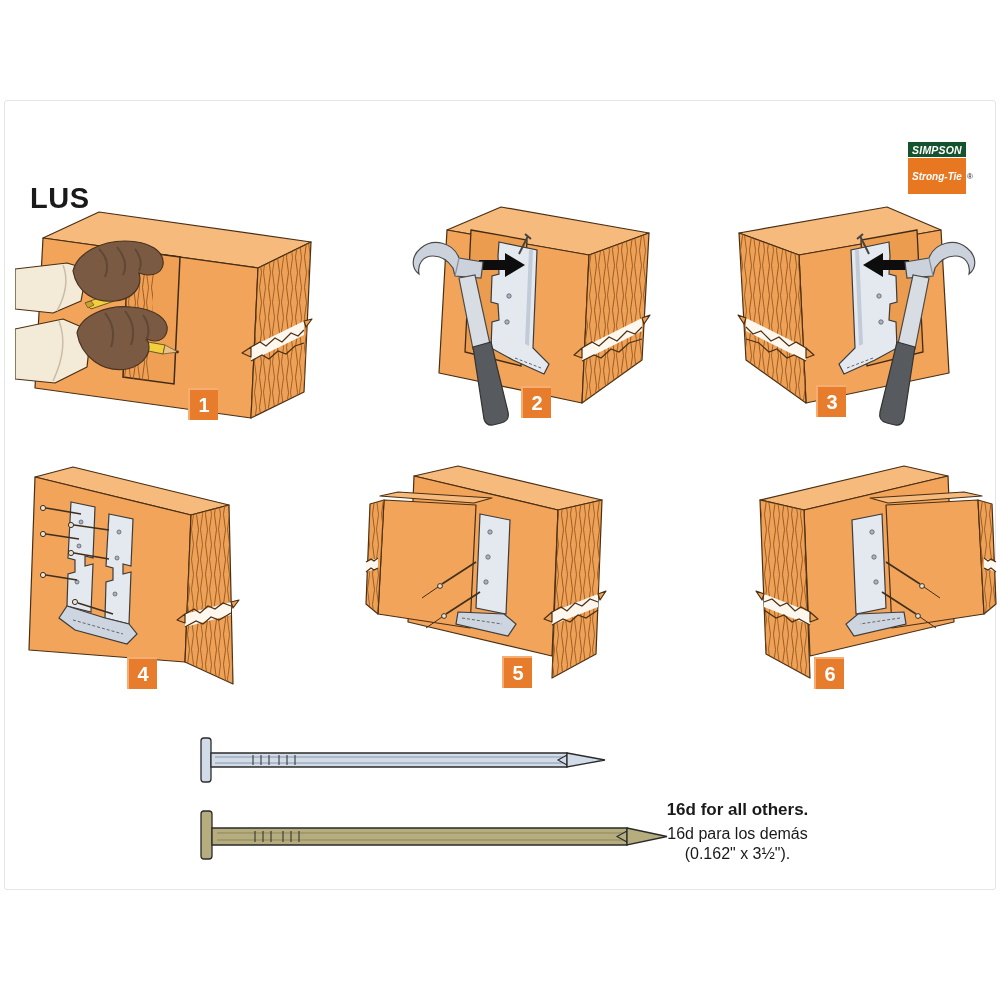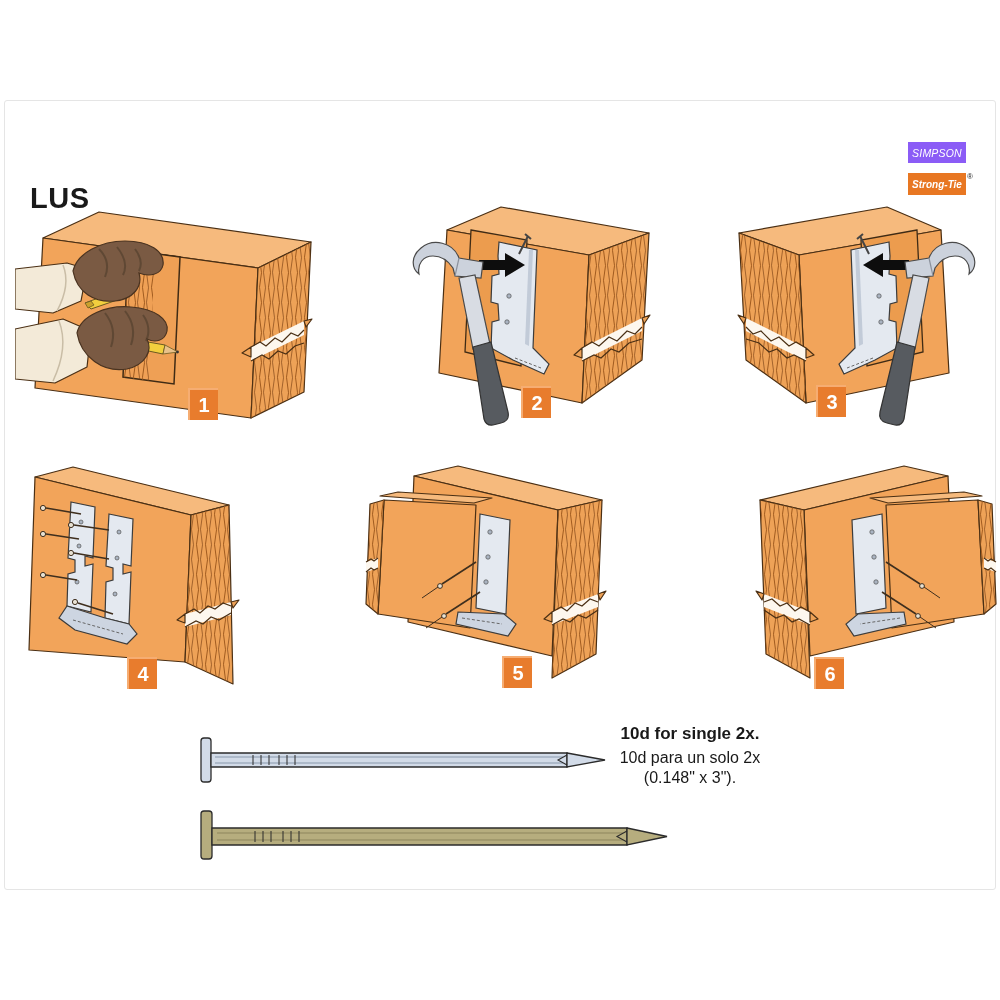--- a/index.html
+++ b/index.html
@@ -1,23 +1,23 @@
 <!DOCTYPE html>
 <html><head>
 <meta charset="utf-8">
 <style>
   html,body{margin:0;padding:0;background:#fff;}
   #page{position:relative;width:1000px;height:1000px;background:#fff;font-family:"Liberation Sans",sans-serif;overflow:hidden;}
   .card{position:absolute;left:4px;top:100px;width:990px;height:788px;background:#fff;border:1px solid #e5e5e5;border-radius:3px;}
   .title{position:absolute;left:30px;top:134px;font-size:29px;font-weight:bold;letter-spacing:.5px;color:#1a1a1a;margin-top:48px;}
   .logo{position:absolute;left:908px;top:142px;width:58px;}
-  .logo-top{height:21px;background:#8b5cf6;color:#fff;display:flex;align-items:center;justify-content:center;
-            font-style:italic;font-weight:normal;font-size:10.5px;letter-spacing:.2px;}
-  .logo-bottom{height:22px;background:#e87722;color:#fff;display:flex;align-items:center;justify-content:center;
-            font-style:italic;font-weight:bold;font-size:10px;margin-top:10px;}
+  .logo-top{height:15px;background:#14532d;color:#fff;display:flex;align-items:center;justify-content:center;
+            font-style:italic;font-weight:bold;font-size:10.5px;letter-spacing:.2px;}
+  .logo-bottom{height:36px;background:#e87722;color:#fff;display:flex;align-items:center;justify-content:center;
+            font-style:italic;font-weight:bold;font-size:10px;margin-top:1px;}
   .logo-reg{position:absolute;left:967px;top:172px;font-size:8px;color:#1b1b1b;}
   .fig{position:absolute;}
   .badge{position:absolute;width:30px;height:32px;background:#e87c2d;border-top:2px solid #f6ad72;border-left:2px solid #f6ad72;
          box-sizing:border-box;display:flex;align-items:center;justify-content:center;
          color:#fff;font-size:20px;font-weight:bold;}
   .spec{position:absolute;text-align:center;color:#191919;}
   .spec .t{font-weight:bold;font-size:17px;}
   .spec .s{font-size:16px;margin-top:5px;}
   .spec .d{font-size:16px;margin-top:2px;}
   svg .outline{stroke:#4a2f14;stroke-width:1.2;stroke-linejoin:round;}
@@ -325,38 +325,38 @@
       <g stroke-width="1">
         <line x1="58" y1="25" x2="58" y2="35"></line>
           <line x1="66" y1="25" x2="66" y2="35"></line>
         <line x1="74" y1="25" x2="74" y2="35"></line>
           <line x1="84" y1="25" x2="84" y2="35"></line>
         <line x1="92" y1="25" x2="92" y2="35"></line>
           <line x1="100" y1="25" x2="100" y2="35"></line>
       </g>
     </g>
   </svg>
-  <div class="spec" style="left:600px;top:724px;width:180px">
-    <div class="t">10d for single 2x.</div>
-    <div class="s">10d para un solo 2x</div>
-    <div class="d">(0.148" x 3").</div>
-  </div>
 
   <svg class="fig" style="left:195px;top:805px" width="480" height="62" viewBox="0 0 480 62">
     <g stroke="#2b2b2b" stroke-width="1.3">
       <rect x="6" y="6" width="11" height="48" rx="3" fill="#b6ad7e"></rect>
       <path d="M17,23 L432,23 L432,40 L17,40 Z" fill="#b6ad7e"></path>
       <line x1="22" y1="28" x2="428" y2="28" stroke="#8d855c" stroke-width="1"></line>
       <line x1="22" y1="35" x2="428" y2="35" stroke="#8d855c" stroke-width="1"></line>
       <path d="M432,23 L472,31.5 L432,40 Z" fill="#b6ad7e"></path>
       <path d="M432,26 l-10,5.5 l10,5.5" fill="none" stroke-width="1.1"></path>
       <g stroke-width="1">
         <line x1="60" y1="26" x2="60" y2="37"></line>
           <line x1="68" y1="26" x2="68" y2="37"></line>
         <line x1="76" y1="26" x2="76" y2="37"></line>
           <line x1="88" y1="26" x2="88" y2="37"></line>
         <line x1="96" y1="26" x2="96" y2="37"></line>
           <line x1="104" y1="26" x2="104" y2="37"></line>
       </g>
     </g>
   </svg>
+  <div class="spec" style="left:645px;top:800px;width:185px">
+    <div class="t">16d for all others.</div>
+    <div class="s">16d para los demás</div>
+    <div class="d">(0.162" x 3½").</div>
+  </div>
 
 </div>
 
 </body></html>

